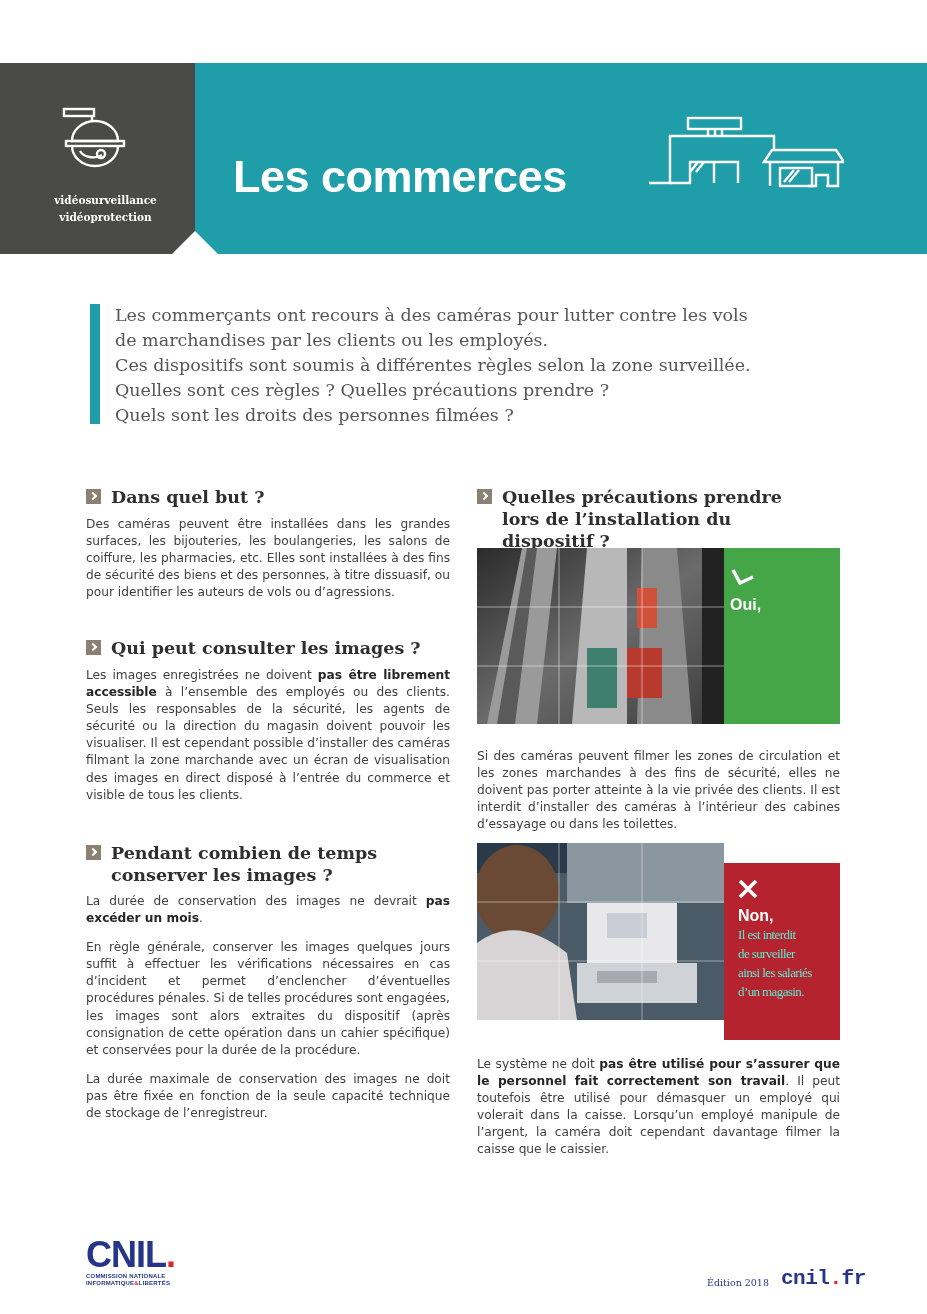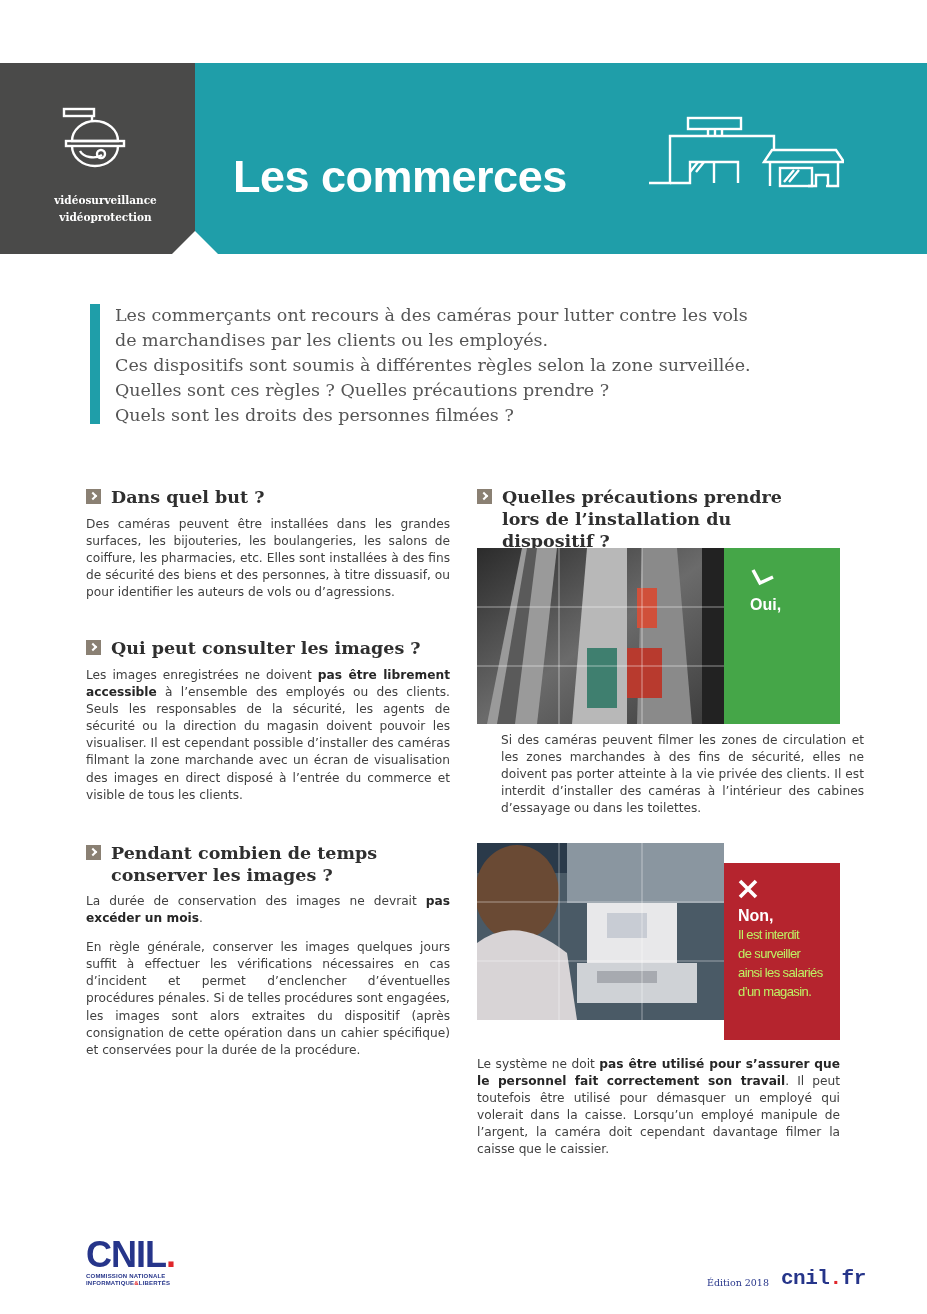--- a/index.html
+++ b/index.html
@@ -35,21 +35,21 @@
     color: #3f3f3f; text-align: justify; }
   .body p + p { margin-top: 12px; }
   .body b { color: #262626; }
 
   
   .photo { position: absolute; overflow: hidden; }
   .panel { position: absolute; color: #ffffff; }
   .panel-green { background: #45a648; }
   .panel-red { background: #b5242e; margin-top: 20px; }
   .panel .ptitle { font-family: "Liberation Sans", sans-serif; font-weight: bold; font-size: 16px; margin-top: 4px; }
-  .panel .ptext { font-family: Liberation Sans, sans-serif; font-size: 13px; line-height: 19px; color: #bef264;
+  .panel .ptext { font-family: Liberation Serif, serif; font-size: 13px; line-height: 19px; color: #5eead4;
     letter-spacing: -0.6px; }
 
   
   .cnil-logo { position: absolute; left: 86px; top: 1240px; }
   .cnil-logo .big { font-family: "Liberation Sans", sans-serif; font-weight: bold; font-size: 36px; line-height: 30px;
     color: #26358a; letter-spacing: -1px; }
   .cnil-logo .big .dot { color: #e0262b; }
   .cnil-logo .small { font-family: "Liberation Sans", sans-serif; font-weight: bold; font-size: 6px; line-height: 7px;
     color: #26358a; margin-top: 3px; letter-spacing: 0.2px; }
   .cnil-logo .small .amp { color: #e0262b; }
@@ -119,20 +119,21 @@
   <p><span>Les images enregistrées ne doivent </span><b>pas être librement accessible</b><span> à l’ensemble des employés ou des clients. Seuls les responsables de la sécurité, les agents de sécurité ou la direction du magasin doivent pouvoir les visualiser. Il est cependant possible d’installer des caméras filmant la zone marchande avec un écran de visualisation des images en direct disposé à l’entrée du commerce et visible de tous les clients.</span></p>
 </div>
 
 <div class="sec-h" style="left:86px; top:842px; width:370px;">
   <span class="chev"></span>
   <span>Pendant combien de temps conserver les images ?</span>
 </div>
 <div class="body" style="left:86px; top:893px; width:364px;">
   <p><span>La durée de conservation des images ne devrait </span><b>pas excéder un mois</b><span>.</span></p>
   <p>En règle générale, conserver les images quelques jours suffit à effectuer les vérifications nécessaires en cas d’incident et permet d’enclencher d’éventuelles procédures pénales. Si de telles procédures sont engagées, les images sont alors extraites du dispositif (après consignation de cette opération dans un cahier spécifique) et conservées pour la durée de la procédure.</p>
+  <p>La durée maximale de conservation des images ne doit pas être fixée en fonction de la seule capacité technique de stockage de l’enregistreur.</p>
 </div>
 
 <div class="sec-h" style="left:477px; top:486px; width:340px;">
   <span class="chev"></span>
   <span>Quelles précautions prendre lors de l’installation du dispositif ?</span>
 </div>
 
 <div class="photo" style="left:477px; top:548px; width:247px; height:176px;">
   <svg width="247" height="176" viewBox="0 0 247 176">
     <defs>
@@ -152,28 +153,28 @@
     <rect x="150" y="100" width="35" height="50" fill="#b83a2e"></rect>
     <rect x="225" y="0" width="22" height="176" fill="#222"></rect>
     <g stroke="#ffffff" stroke-opacity="0.5" stroke-width="1">
       <line x1="0" y1="59" x2="247" y2="59"></line>
         <line x1="0" y1="118" x2="247" y2="118"></line>
       <line x1="82" y1="0" x2="82" y2="176"></line>
         <line x1="165" y1="0" x2="165" y2="176"></line>
     </g>
   </svg>
 </div>
-<div class="panel panel-green" style="left:724px; top:548px; width:116px; height:176px; padding:20px 26px;">
+<div class="panel panel-green" style="left:724px; top:548px; width:116px; height:176px; padding:20px 6px;">
   <svg width="26" height="20" viewBox="0 0 26 20">
     <path d="M3 2 L10 15 L23 9" stroke="#ffffff" stroke-width="3.5" fill="none"></path>
   </svg>
   <div class="ptitle">Oui,</div>
 </div>
 
-<div class="body" style="left:477px; top:732px; width:363px;margin-left:24px;">
+<div class="body" style="left:477px; top:748px; width:363px;">
   <p>Si des caméras peuvent filmer les zones de circulation et les zones marchandes à des fins de sécurité, elles ne doivent pas porter atteinte à la vie privée des clients. Il est interdit d’installer des caméras à l’intérieur des cabines d’essayage ou dans les toilettes.</p>
 </div>
 
 <div class="photo" style="left:477px; top:843px; width:247px; height:177px;">
   <svg width="247" height="177" viewBox="0 0 247 177">
     <rect width="247" height="177" fill="#4a5a66"></rect>
     <rect x="0" y="0" width="247" height="30" fill="#2a3a4a"></rect>
     <rect x="90" y="0" width="157" height="60" fill="#8a96a0"></rect>
     <ellipse cx="40" cy="50" rx="42" ry="48" fill="#6a4a34"></ellipse>
     <path d="M0 100 Q40 70 90 110 L100 177 L0 177 Z" fill="#d8d4d6"></path>

